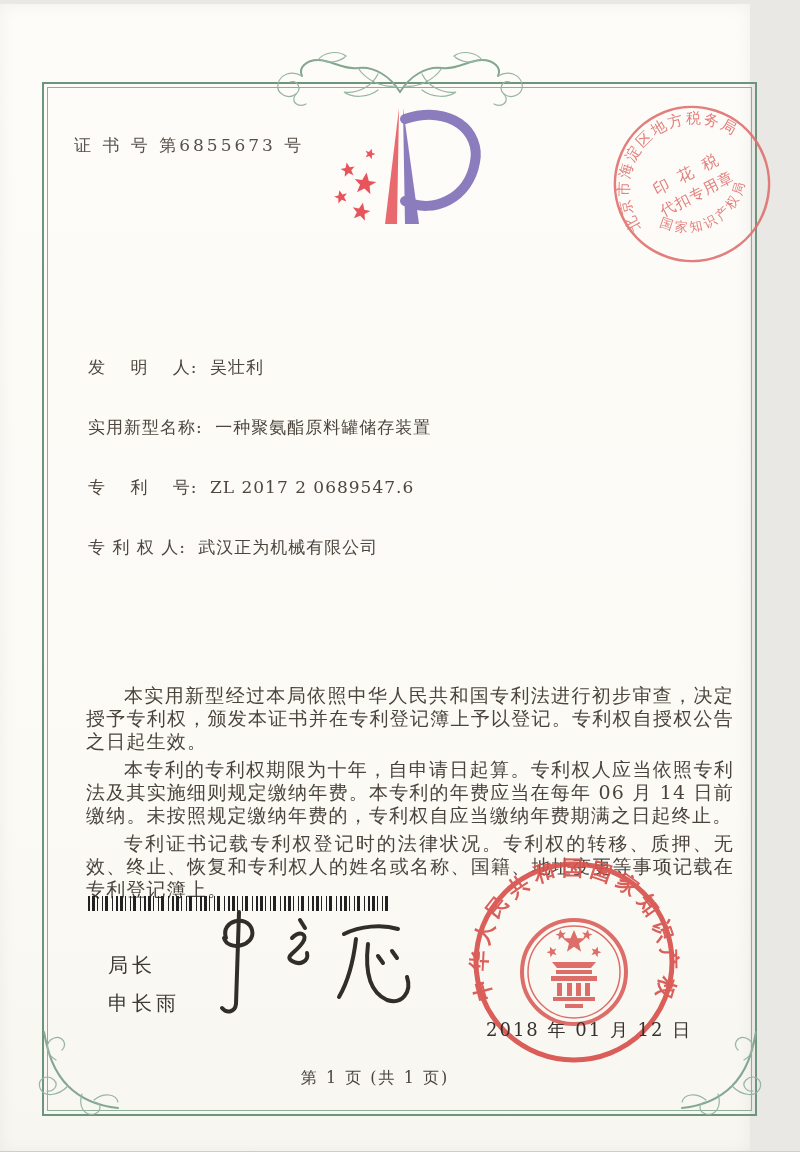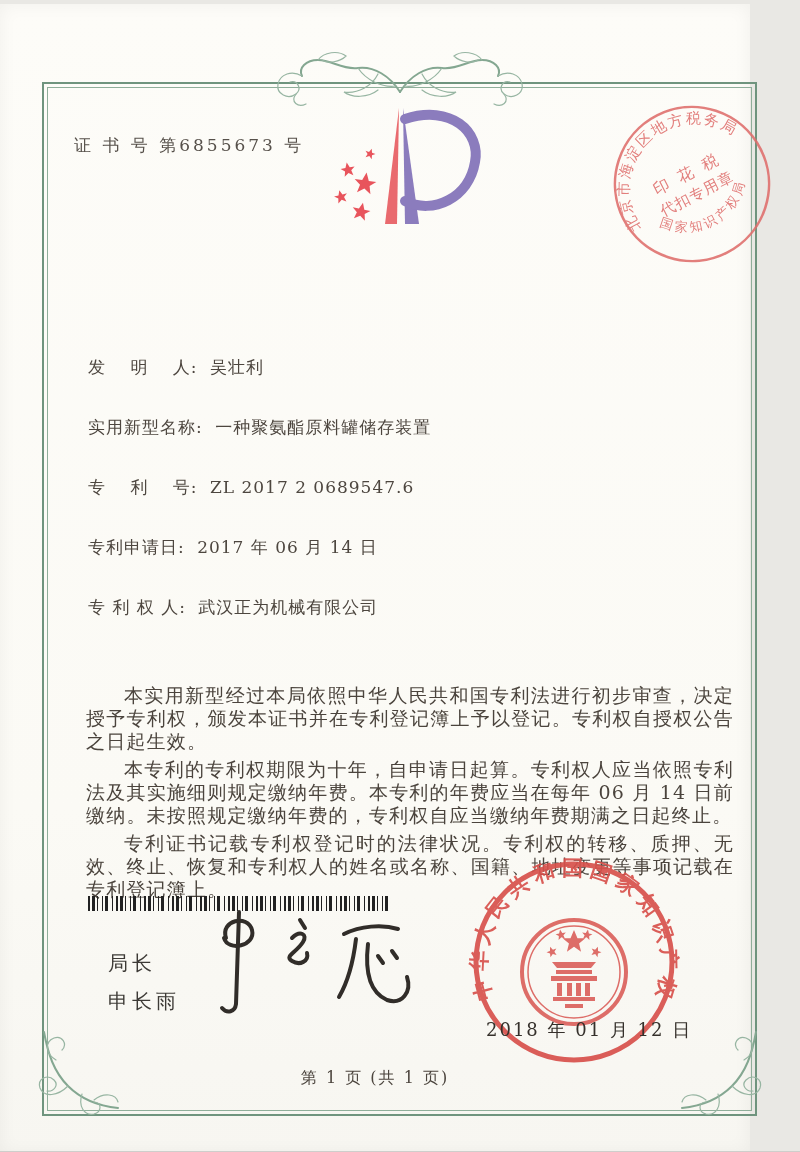--- a/index.html
+++ b/index.html
@@ -59,21 +59,21 @@
     background:repeating-linear-gradient(90deg,
       #222 0 2px,transparent 2px 4px,
       #222 4px 7px,transparent 7px 9px,
       #222 9px 10px,transparent 10px 14px,
       #222 14px 15px,transparent 15px 17px,
       #222 17px 20px,transparent 20px 24px,
       #222 24px 25px,transparent 25px 28px);
   }
   .director{
     position:absolute;left:108px;top:942px;
-    font-family:Liberation Mono, monospace;
+    font-family:Liberation Serif, serif;
     font-size:20px;color:#3d3a36;letter-spacing:4px;line-height:38px;
   }
   .signature{position:absolute;left:196px;top:900px;}
   .signature path{fill:none;stroke:#312d29;stroke-width:4;stroke-linecap:round;stroke-linejoin:round;}
   .issue-date{
     position:absolute;left:486px;top:1014px;
     font-size:18px;color:#35302b;letter-spacing:2px;z-index:5;
   }
   .page-footer{
     position:absolute;left:0;top:1064px;width:100%;text-align:center;
@@ -165,24 +165,20 @@
       <span class="lbl">发　 明 　人:</span>
       <span class="val">吴壮利</span>
     </div>
     <div class="field-row">
       <span class="lbl">实用新型名称:</span>
       <span class="val">一种聚氨酯原料罐储存装置</span>
     </div>
     <div class="field-row">
       <span class="lbl">专　 利 　号:</span>
       <span class="val">ZL 2017 2 0689547.6</span>
-    </div>
-    <div class="field-row">
-      <span class="lbl">专利申请日:</span>
-      <span class="val">2017 年 06 月 14 日</span>
     </div>
     <div class="field-row">
       <span class="lbl">专 利 权 人:</span>
       <span class="val">武汉正为机械有限公司</span>
     </div>
   </div>
 
   <div class="body-text">
     <p>本实用新型经过本局依照中华人民共和国专利法进行初步审查，决定授予专利权，颁发本证书并在专利登记簿上予以登记。专利权自授权公告之日起生效。</p>
     <p>本专利的专利权期限为十年，自申请日起算。专利权人应当依照专利法及其实施细则规定缴纳年费。本专利的年费应当在每年 06 月 14 日前缴纳。未按照规定缴纳年费的，专利权自应当缴纳年费期满之日起终止。</p>

